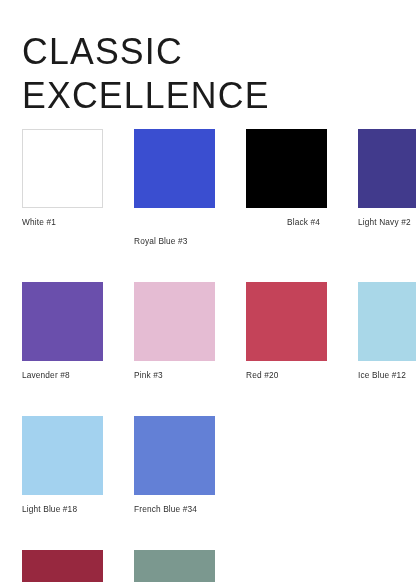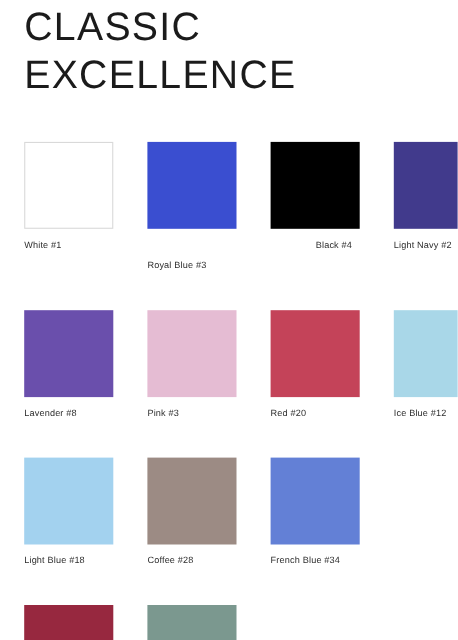--- a/index.html
+++ b/index.html
@@ -19,21 +19,21 @@
     width: 416px;
     height: 582px;
     background: #ffffff;
     box-sizing: border-box;
   }
 
   
   .title-block {
     position: absolute;
     left: 22px;
-    top: 4px;
+    top: 32px;
     width: 380px;
   }
   .title-line {
     font-family: "Liberation Sans", "DejaVu Sans", sans-serif;
     font-weight: 300;
     font-size: 36px;
     line-height: 40px;
     letter-spacing: 1.2px;
     color: #1b1b1b;
     white-space: nowrap;
@@ -129,24 +129,20 @@
           <div class="swatch-chip" style="background-color: rgb(169, 215, 232);"></div>
           <div class="swatch-label" style="color: rgb(46, 46, 46);">Ice Blue #12</div>
         </div>
       </div>
       <div class="row">
         <div class="swatch-cell">
           <div class="swatch-chip" style="background-color: rgb(163, 210, 239);"></div>
           <div class="swatch-label" style="color: rgb(46, 46, 46);">Light Blue #18</div>
         </div>
         <div class="swatch-cell">
-          <div class="swatch-chip" style="background-color: rgb(156, 139, 132);"></div>
-          <div class="swatch-label" style="color: rgb(46, 46, 46);">Coffee #28</div>
-        </div>
-        <div class="swatch-cell">
           <div class="swatch-chip" style="background-color: rgb(99, 128, 214);"></div>
           <div class="swatch-label" style="color: rgb(46, 46, 46);">French Blue #34</div>
         </div>
       </div>
       <div class="row">
         <div class="swatch-cell">
           <div class="swatch-chip" style="background-color: rgb(151, 40, 63);"></div>
         </div>
         <div class="swatch-cell">
           <div class="swatch-chip" style="background-color: rgb(123, 152, 143);"></div>

